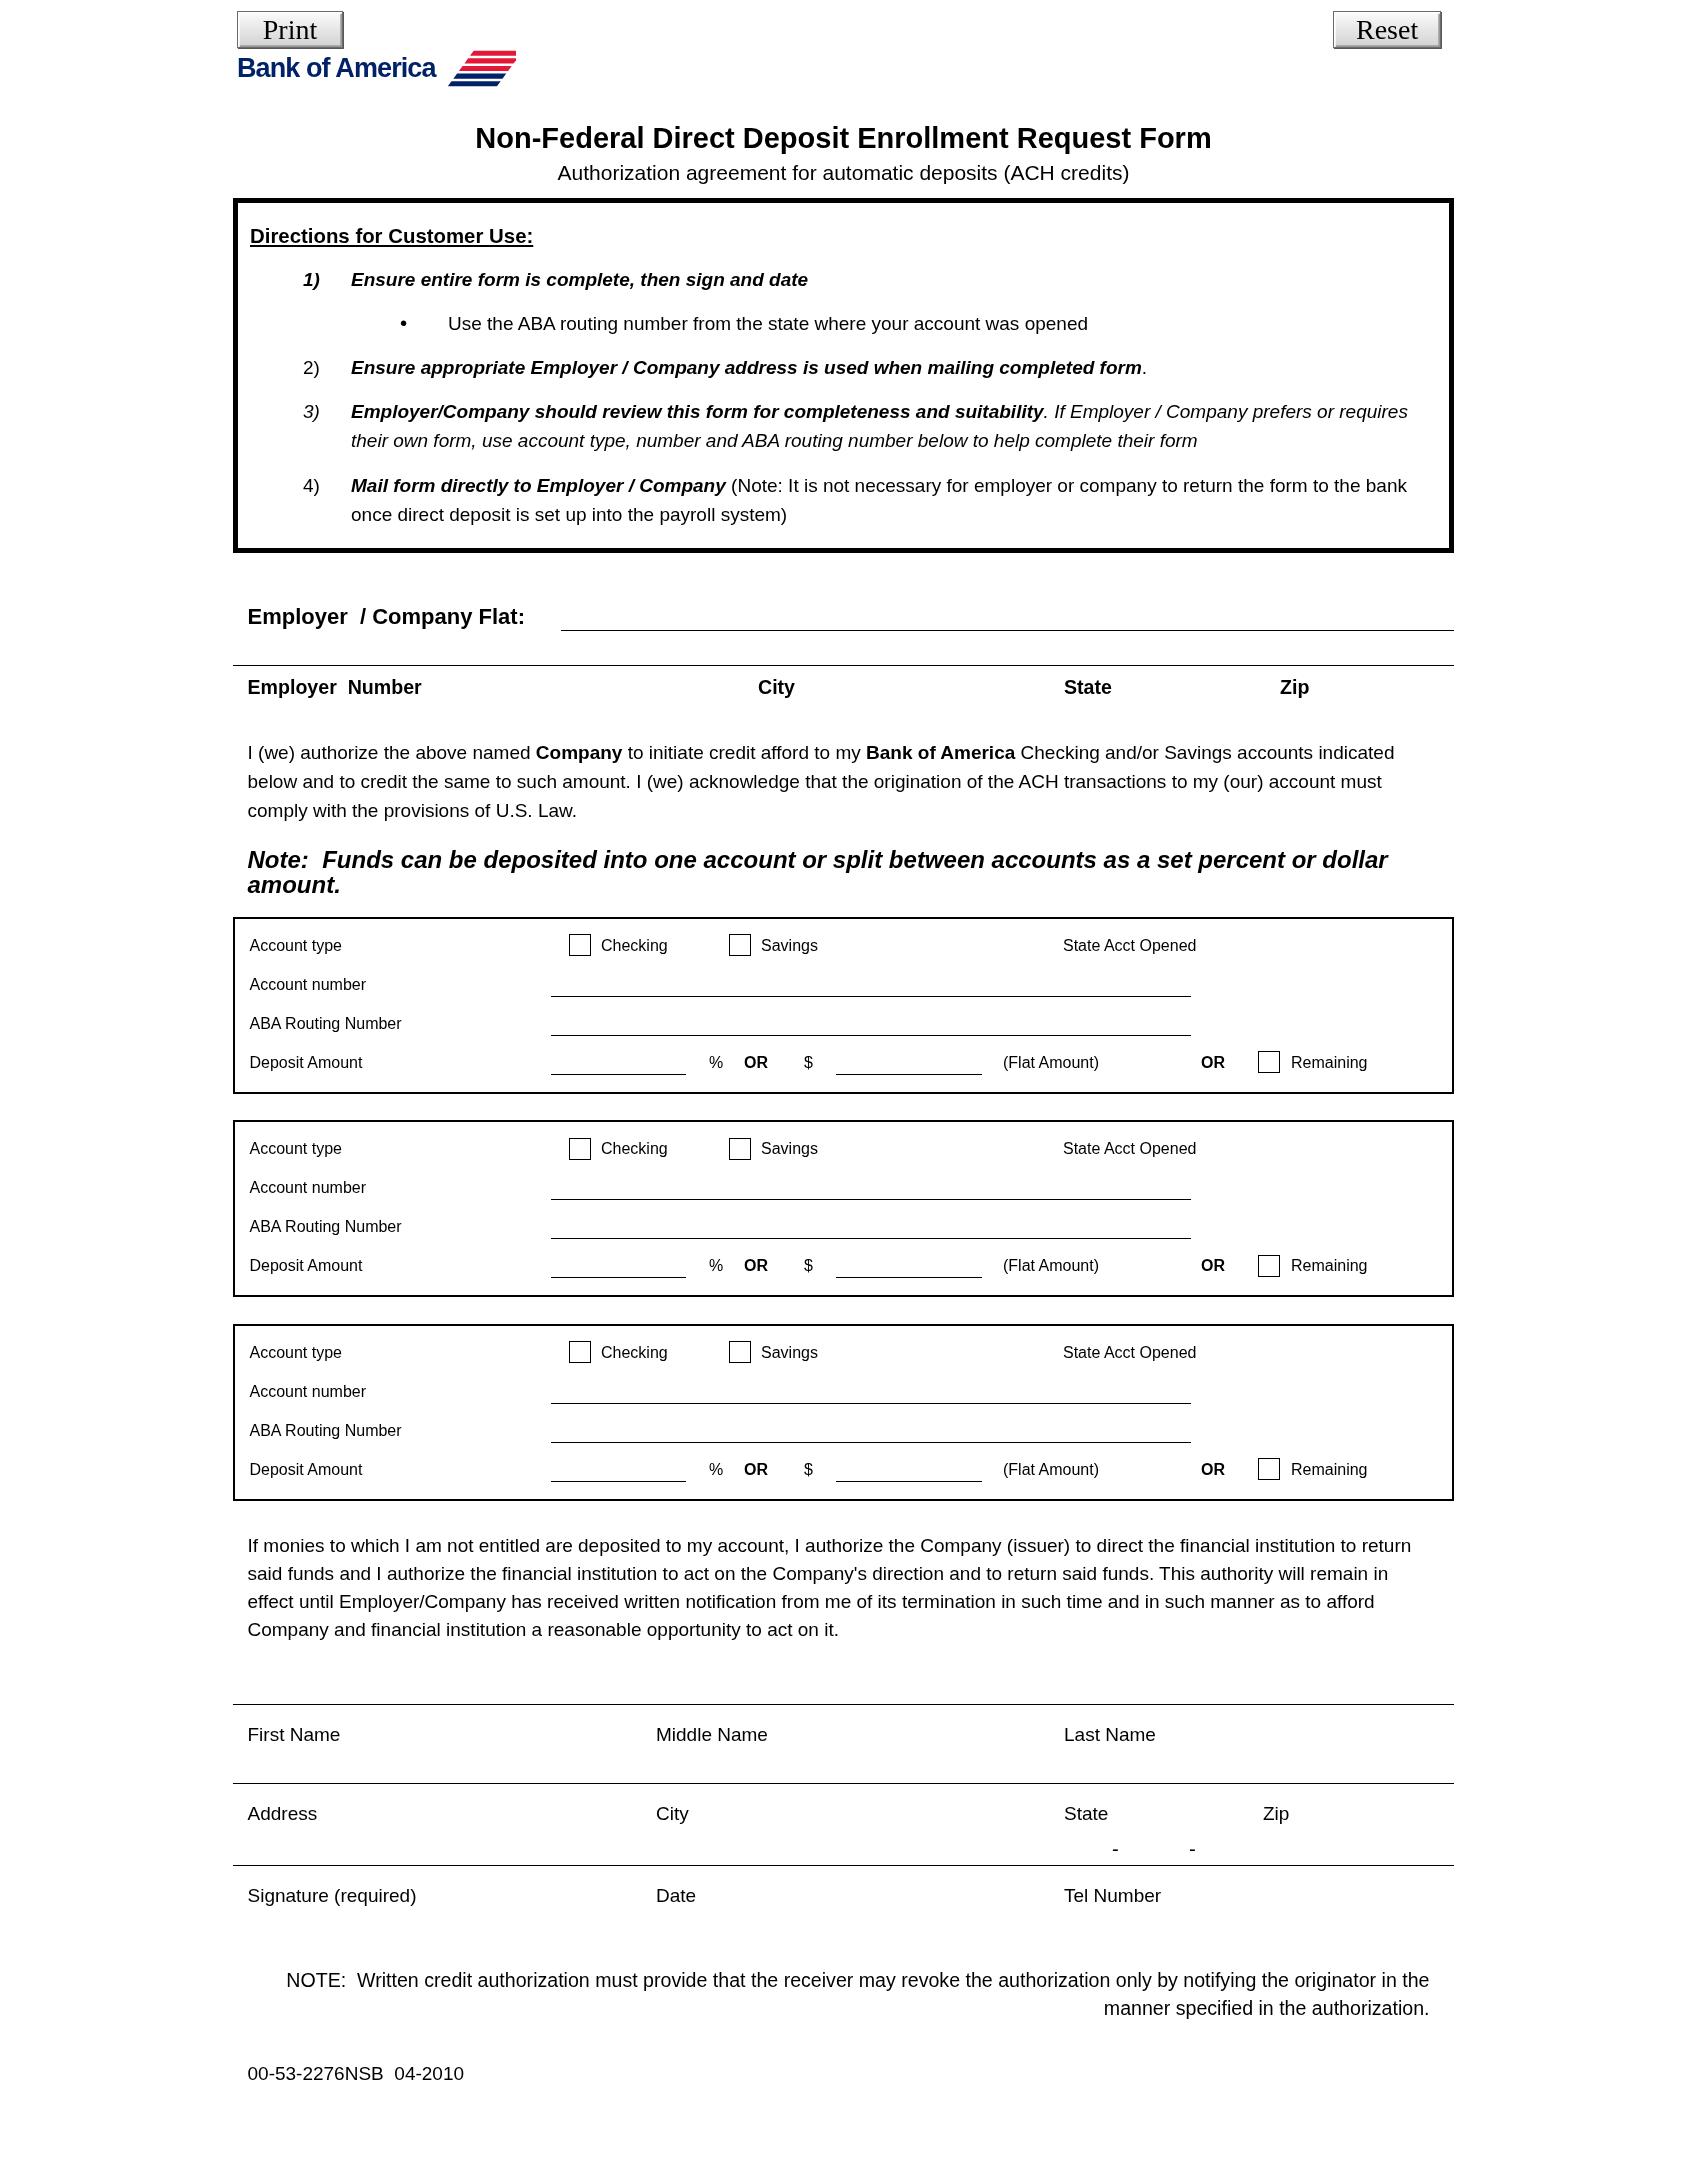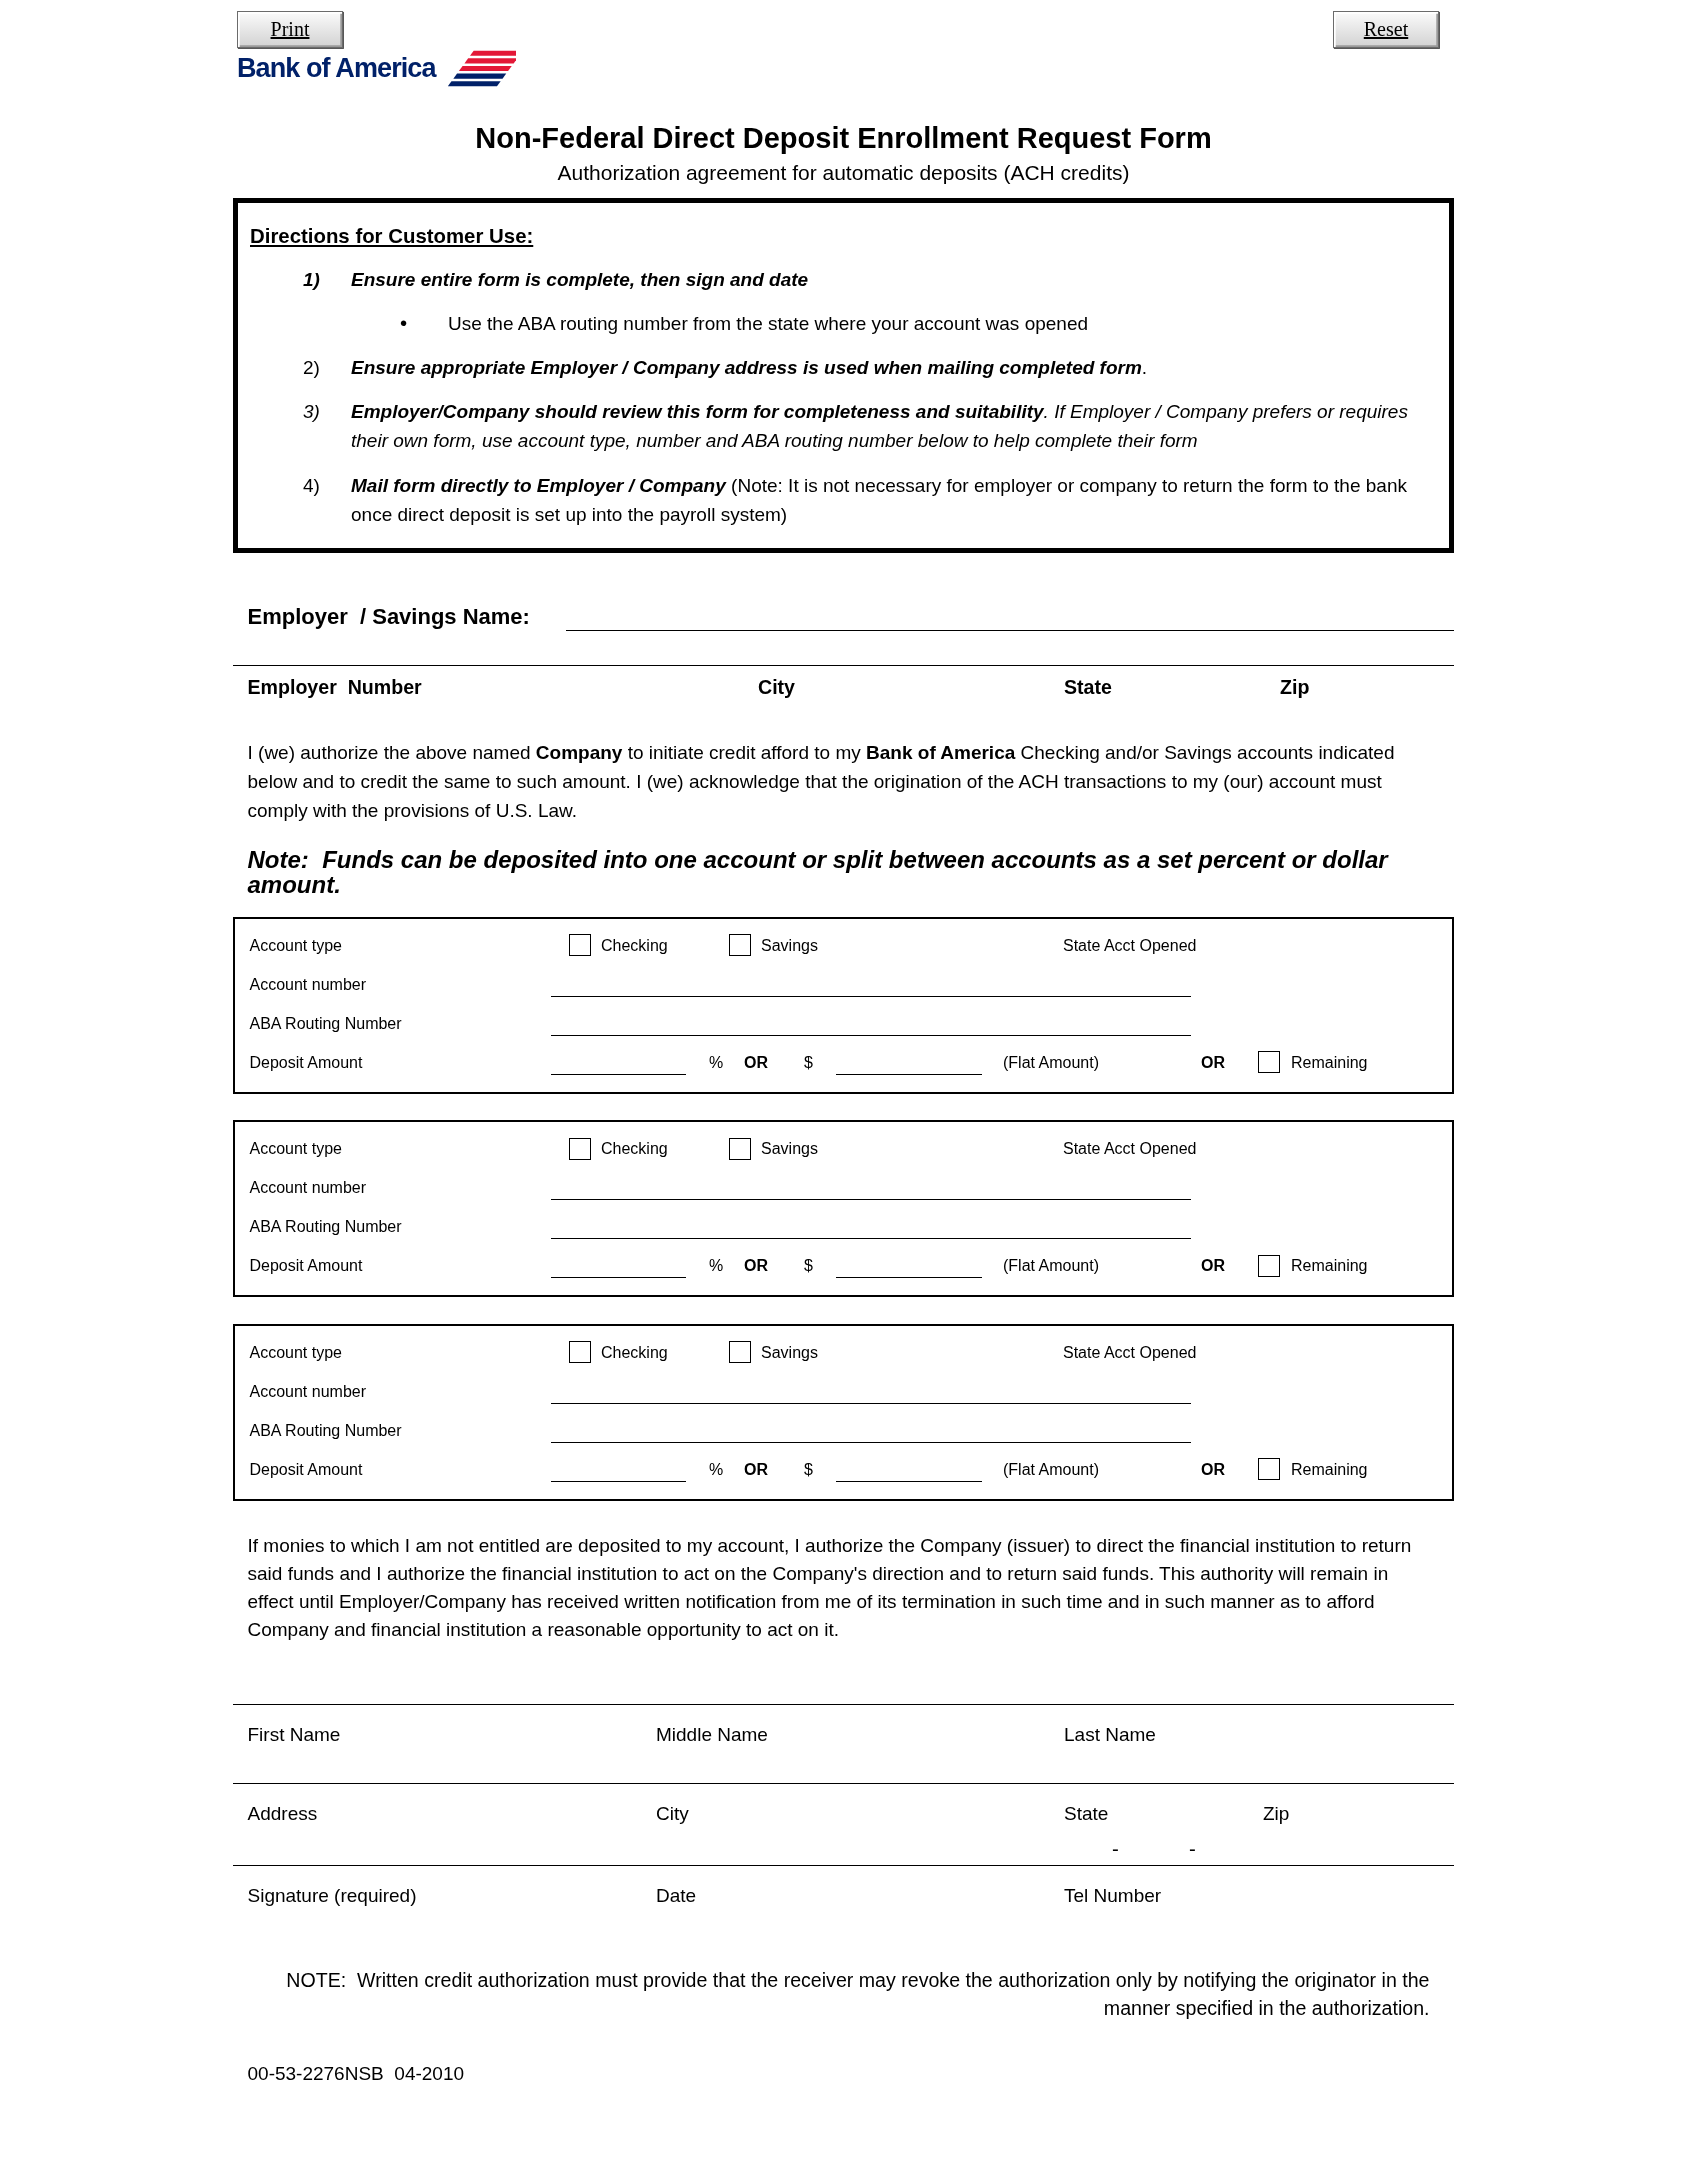--- a/index.html
+++ b/index.html
@@ -18,24 +18,23 @@
   .pdf-btn {
     position: absolute;
     top: 11px;
     height: 37px;
     min-width: 106px;
     padding: 0 22px;
     background: linear-gradient(#fbfbfb, #d2d2d2);
     border: 0.9px solid #6b6b6b;
     box-shadow: inset 1.7px 1.7px 0 #ffffff, inset -1.7px -1.7px 0 #9a9a9a, 0.9px 0.9px 0 #444;
     font-family: "Liberation Serif", serif;
-    font-size: 20px;
+    font-size: 28px;
     color: #000;
     cursor: pointer;
-    text-decoration: underline;
   }
   .pdf-btn.print { left: 237px; }
   .pdf-btn.reset { left: 1333px; }
 
   
   .logo {
     position: absolute;
     left: 237px;
     top: 49px;
     display: flex;
@@ -256,21 +255,21 @@
         <span class="dir-text it"><span class="bi prewrap">Employer/Company should review this form for completeness and suitability</span><span class="prewrap">. If Employer / Company prefers or requires  their own form, use account type, number and ABA routing number below to help complete their form</span></span>
       </div>
 
       <div class="dir-item">
         <span class="dir-num">4)</span>
         <span class="dir-text"><span class="bi prewrap">Mail form directly to Employer / Company </span><span class="prewrap">(Note: It is not necessary for employer or company to return the form to the bank once direct deposit is set up into the payroll system)</span></span>
       </div>
     </div>
 
     <div class="employer-row">
-      <span class="employer-label prewrap">Employer  / Savings Name:</span>
+      <span class="employer-label prewrap">Employer  / Company Flat:</span>
       <span class="fill-line grow"></span>
     </div>
 
     <div class="addr-header">
       <span class="addr-lbl prewrap" style="left:14.5px">Employer  Number</span>
       <span class="addr-lbl" style="left:525px">City</span>
       <span class="addr-lbl" style="left:831px">State</span>
       <span class="addr-lbl" style="left:1047px">Zip</span>
     </div>
 

